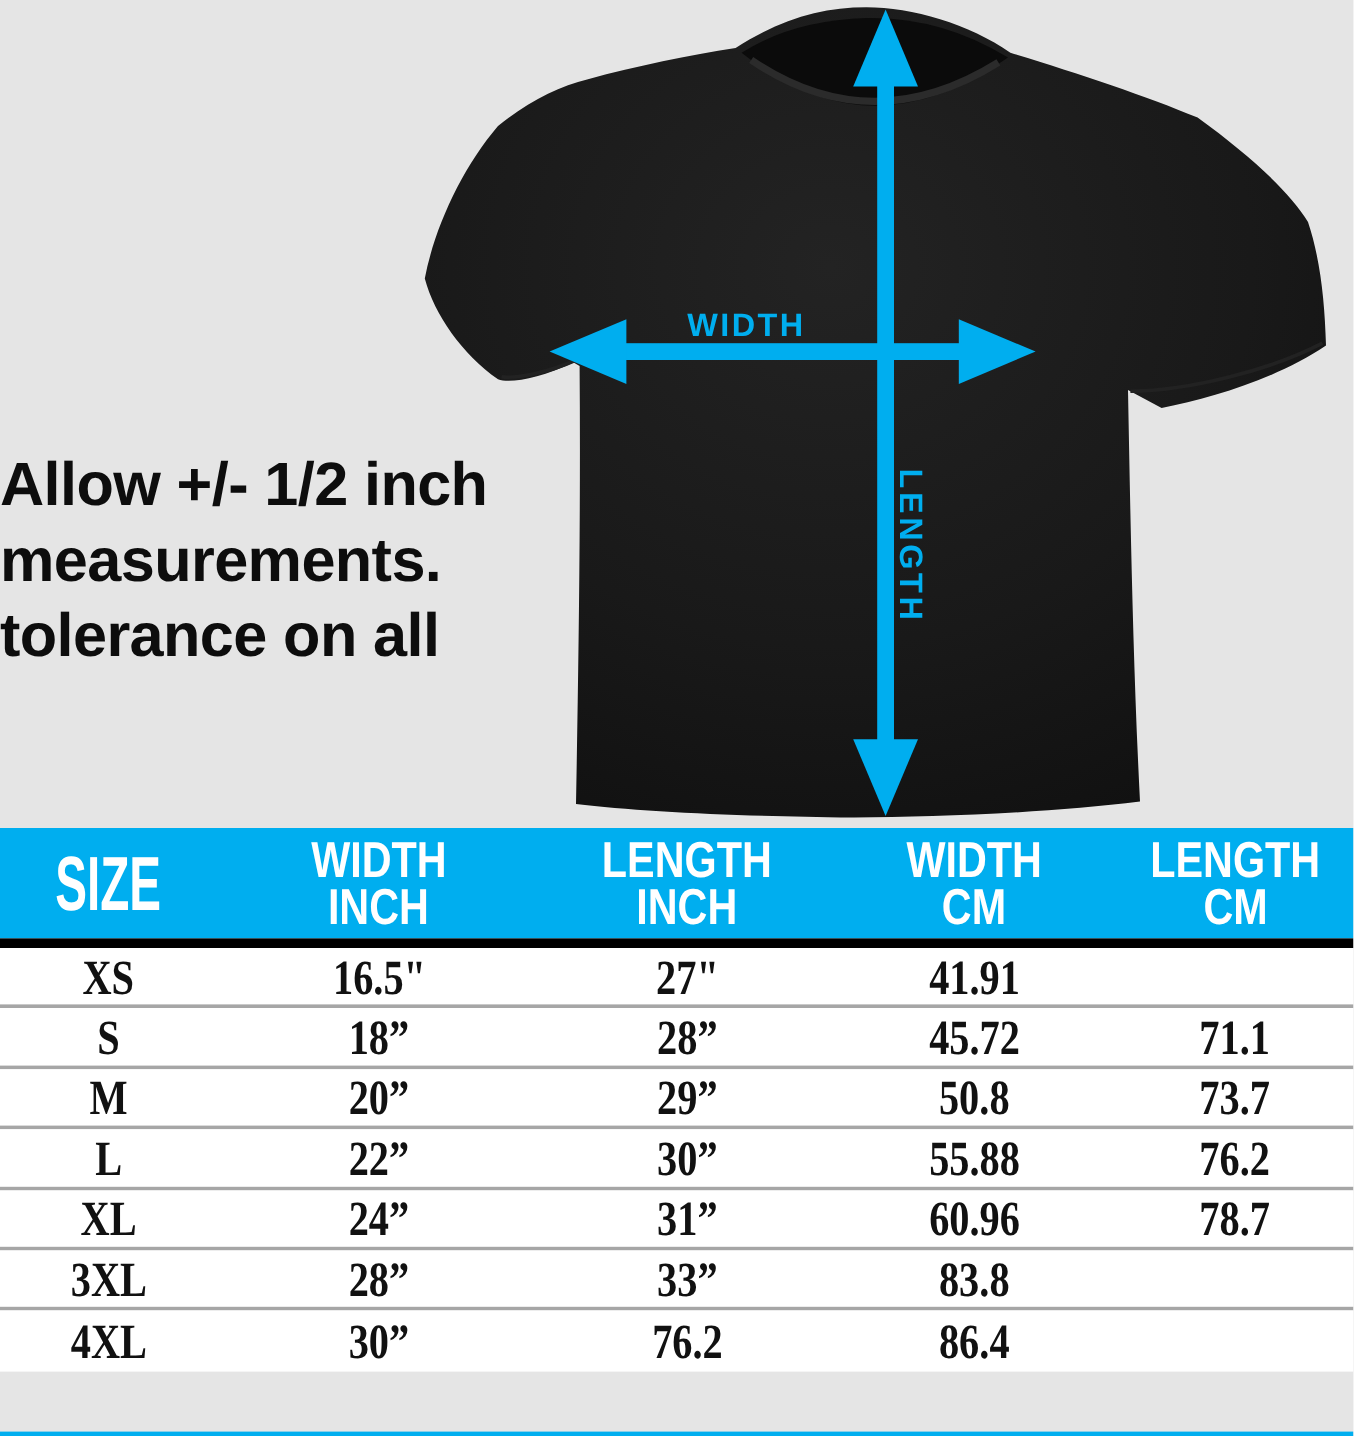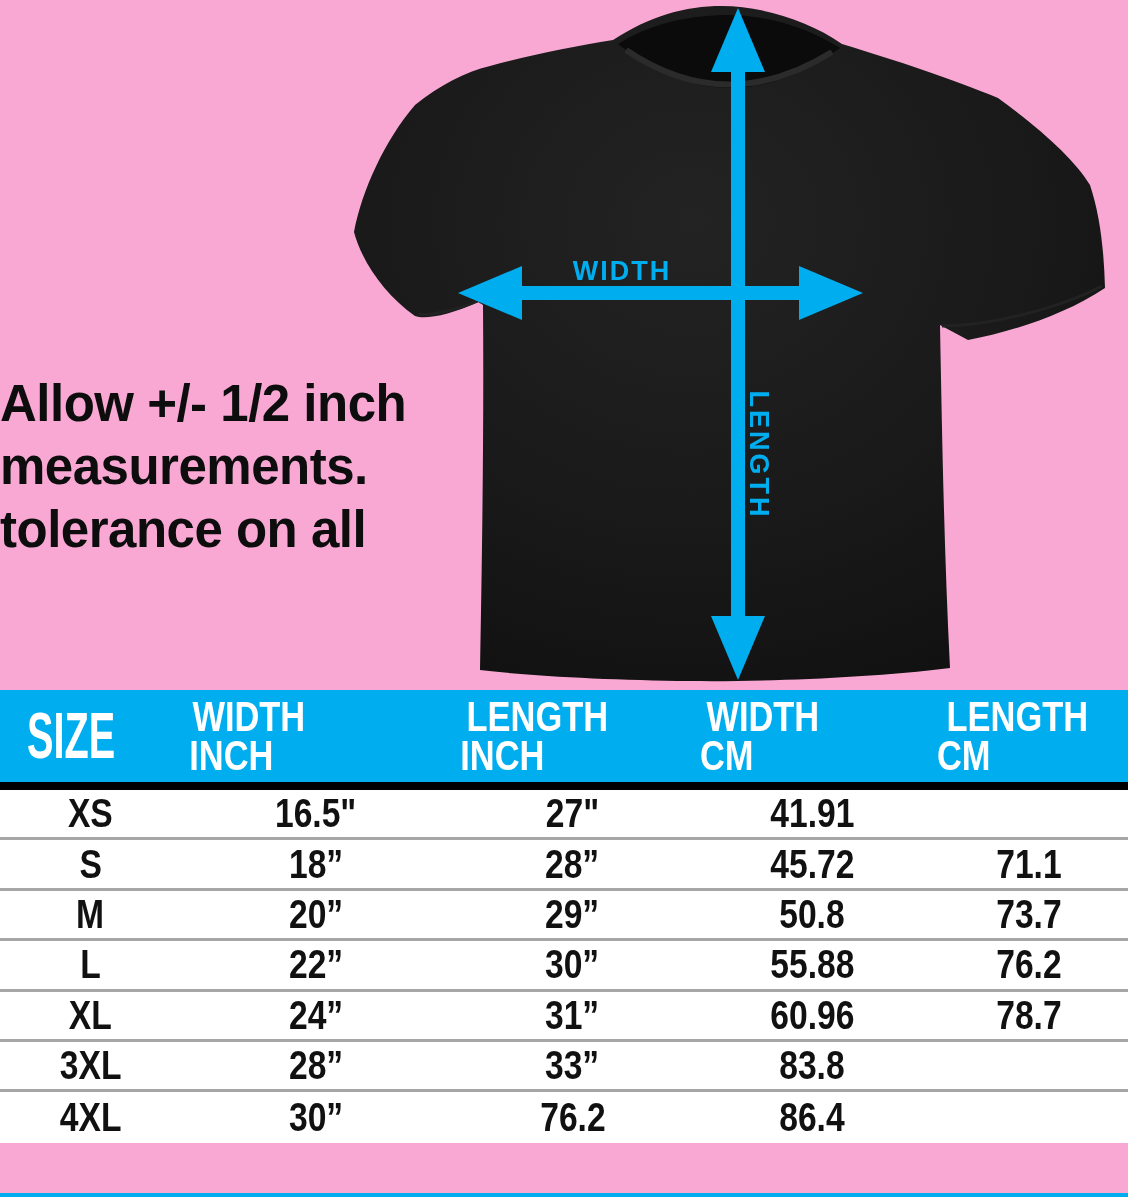--- a/index.html
+++ b/index.html
@@ -1,41 +1,42 @@
 <!DOCTYPE html>
 <html><head>
 <meta charset="utf-8">
 <style>
   html,body{margin:0;padding:0;background:#ffffff;}
   .canvas{
-    position:relative;width:1128px;height:1197px;background:#f9a8d4;
+    position:relative;width:1128px;height:1197px;background:#e5e5e5;
     font-family:"Liberation Sans",sans-serif;overflow:hidden;
   }
   
   .shirt-wrap{position:absolute;left:330px;top:0;width:798px;height:690px;}
   
   .tolerance{
     position:absolute;left:0;top:372px;width:452px;
     text-align:left;color:#0d0d0d;font-weight:bold;
     font-size:51px;line-height:63px;letter-spacing:-0.5px;
   }
   
   .size-table{position:absolute;left:0;top:690px;width:1128px;}
   .t-header{
     display:grid;grid-template-columns:16% 24% 21.5% 21% 17.5%;
     height:92px;background:#00AEEF;color:#ffffff;
   }
-  .h-cell{display:flex;flex-direction:column;align-items:flex-start;justify-content:center;overflow:hidden;}
+  .h-cell{display:flex;flex-direction:column;align-items:center;justify-content:center;overflow:hidden;}
   .h-line{display:inline-block;font-weight:bold;font-size:42px;line-height:39px;transform:scaleX(0.82);white-space:nowrap;}
   .h-size{font-size:64px;line-height:64px;transform:scaleX(0.62);}
   .t-black-rule{height:8px;background:#000000;}
   .t-row{
     display:grid;grid-template-columns:16% 24% 21.5% 21% 17.5%;
     height:50.4px;background:#ffffff;box-sizing:border-box;
     border-bottom:3px solid #a6a6a6;
+    font-family:Liberation Serif, serif;
   }
   .t-row:last-child{border-bottom:none;}
   .d-cell{display:flex;align-items:center;justify-content:center;overflow:hidden;}
   .d-val{display:inline-block;font-weight:bold;font-size:41px;color:#111111;transform:scaleX(0.82);white-space:nowrap;}
   .bottom-strip{position:absolute;left:0;bottom:0;width:1128px;height:4px;background:#00AEEF;}
 </style>
 </head>
 <body>
 
 <div class="canvas">

